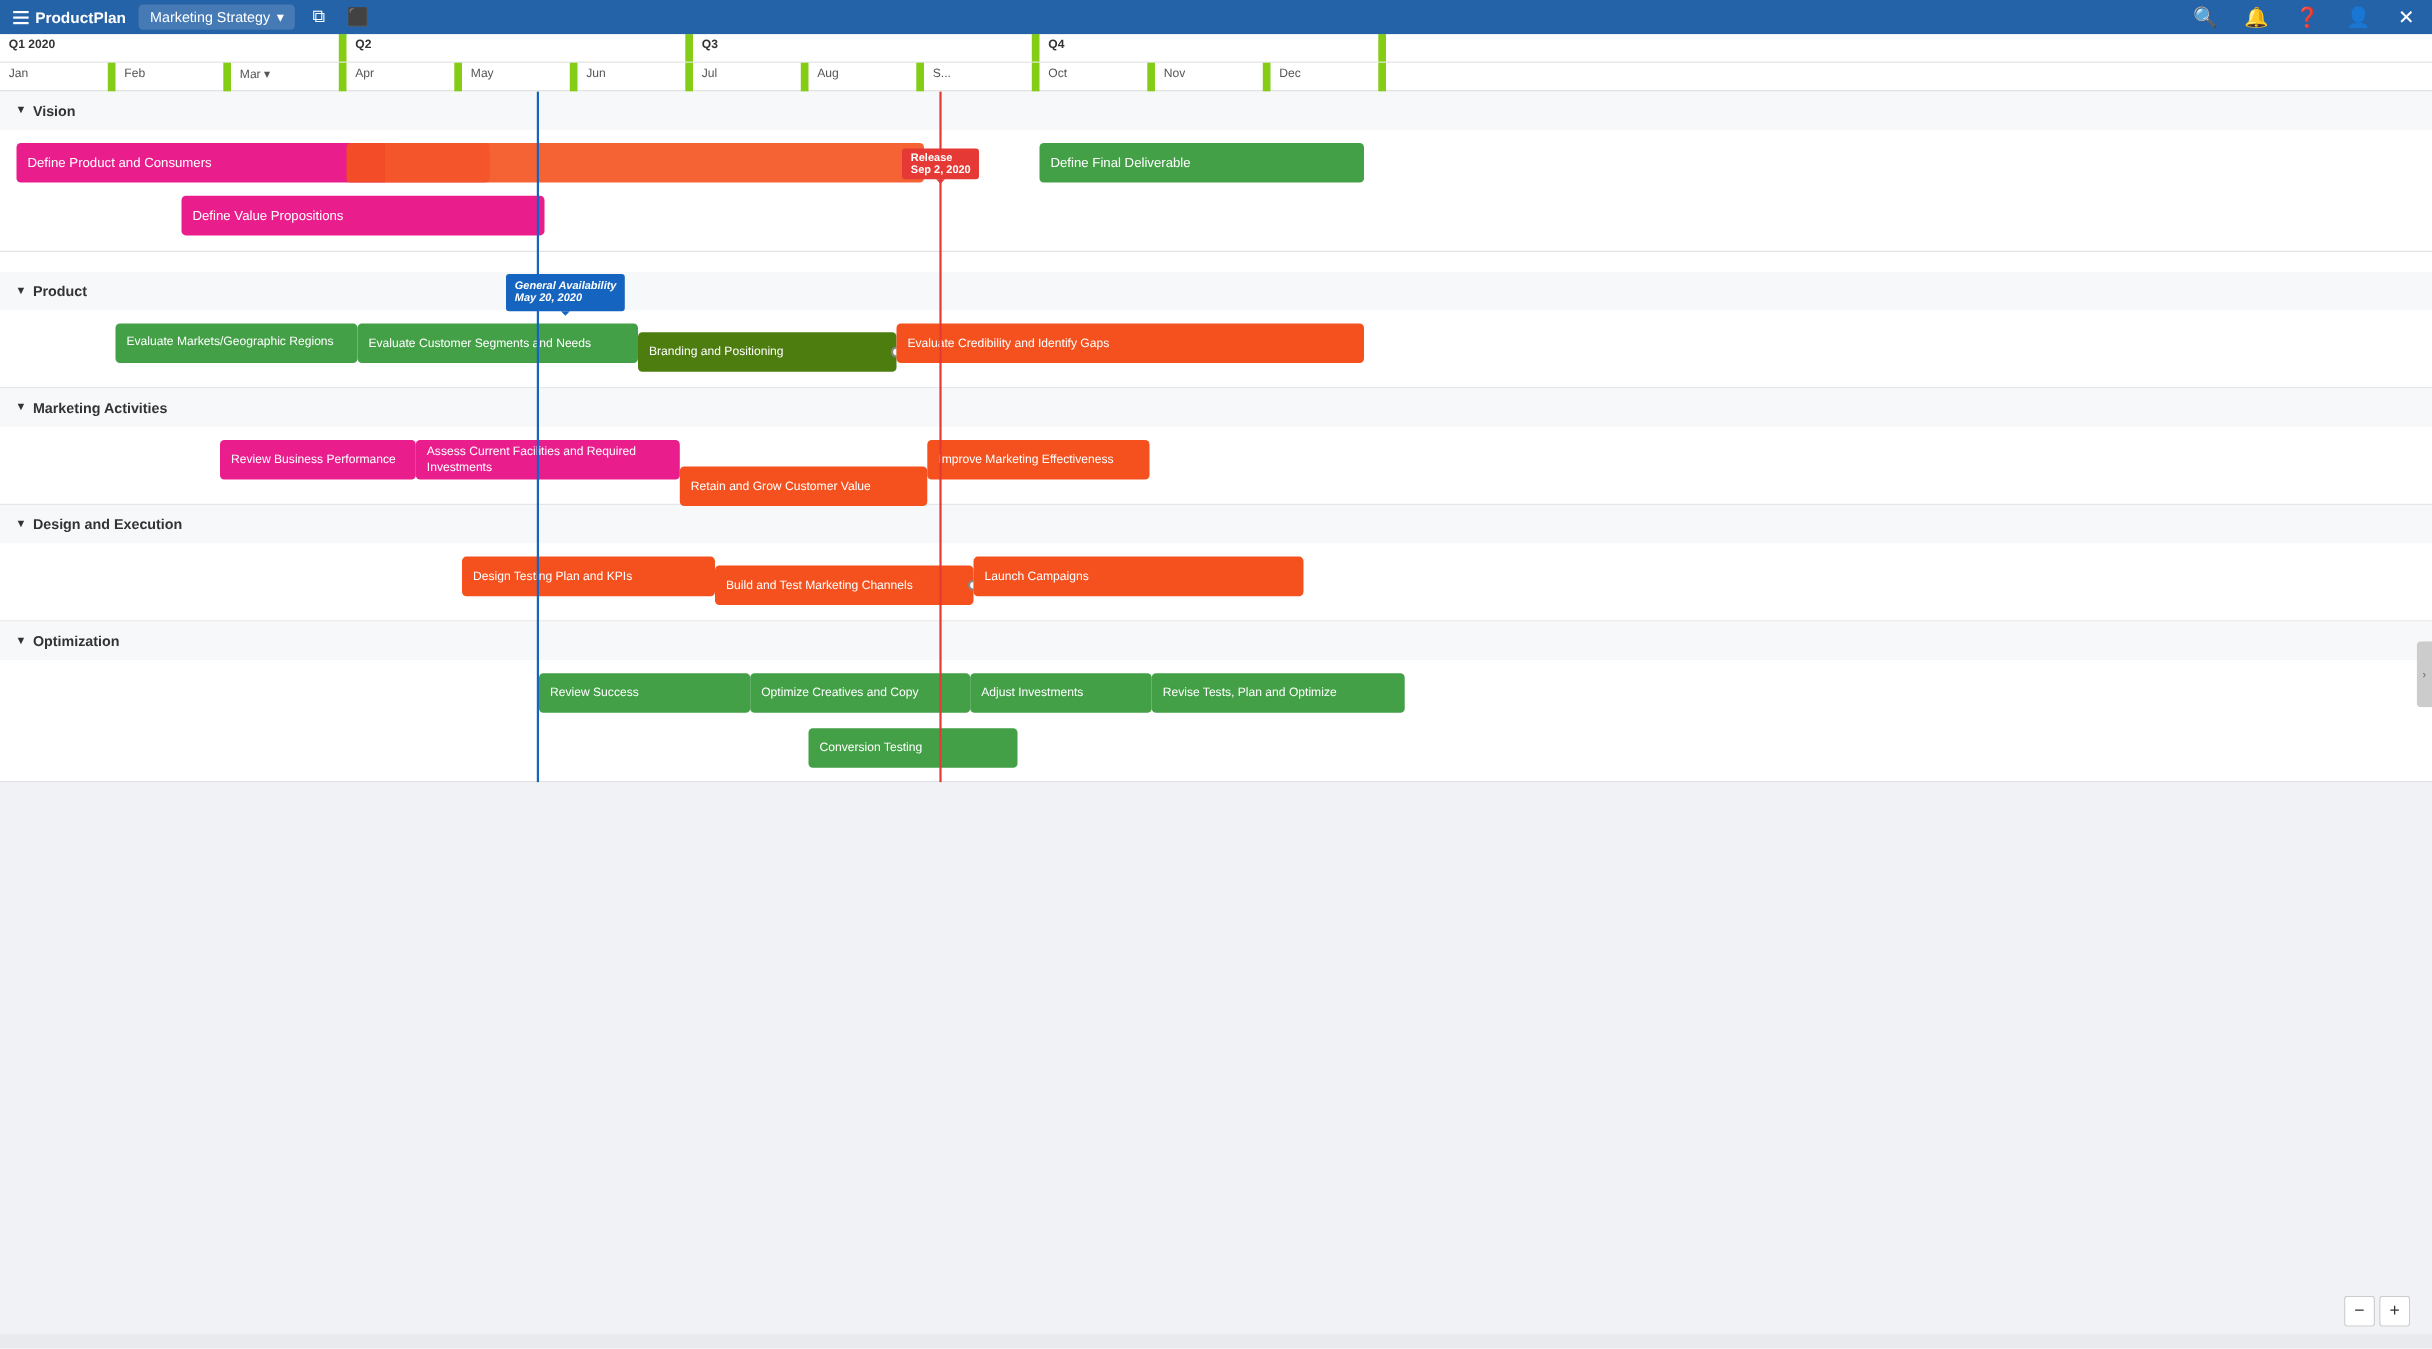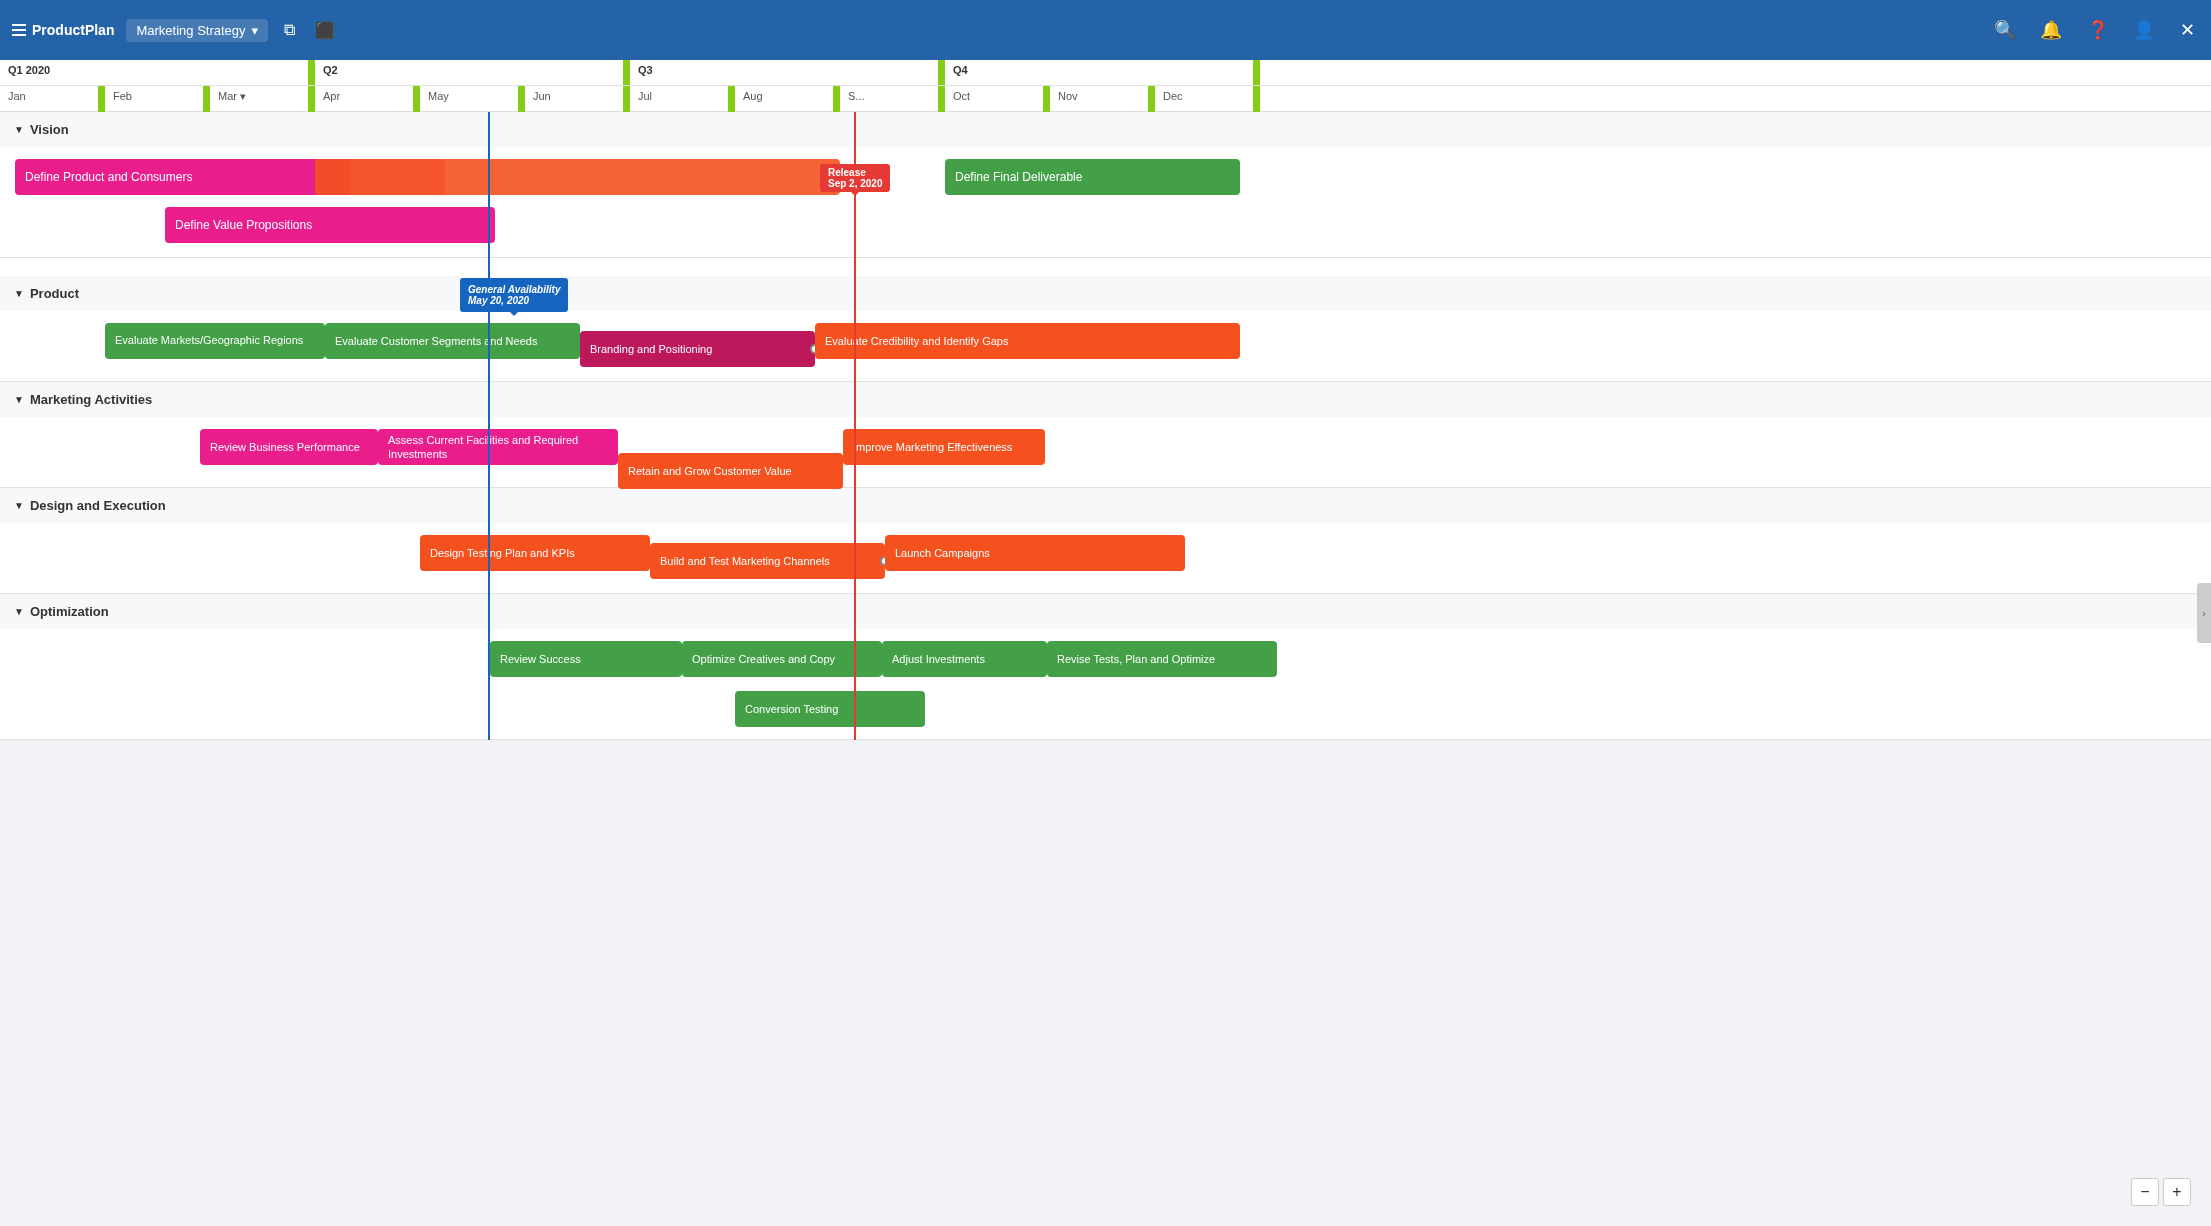--- a/index.html
+++ b/index.html
@@ -1,20 +1,20 @@
 <!DOCTYPE html>
 <html><head>
   <meta charset="utf-8">
   <style>
     * { box-sizing: border-box; margin: 0; padding: 0; }
     body { font-family: -apple-system, BlinkMacSystemFont, 'Segoe UI', sans-serif; background: #e8eaed; overflow: hidden; }
 
     
     .navbar {
-      height: 60px;
+      height: 31px;
       background: #2563a8;
       display: flex;
       align-items: center;
       padding: 0 12px;
       gap: 12px;
       position: relative;
       z-index: 100;
     }
     .navbar-brand { display: flex; align-items: center; gap: 6px; color: white; font-size: 14px; font-weight: 600; }
     .navbar-brand .menu-icon { display: flex; flex-direction: column; gap: 3px; }
@@ -315,21 +315,21 @@
         <div class="section-content" style="height:70px;">
 
           <div class="bar" style="left:105px; width:220px; top:12px; background:#43a047; font-size:11px; white-space:normal; line-height:1.2;">
             Evaluate Markets/Geographic Regions
           </div>
 
           <div class="bar" style="left:325px; width:255px; top:12px; background:#43a047; font-size:11px;">
             Evaluate Customer Segments and Needs
           </div>
 
-          <div class="bar" style="left:580px; width:235px; top:12px; background:#be185d; font-size:11px; position:relative;">
+          <div class="bar" style="left:580px; width:235px; top:12px; background:#4d7c0f; font-size:11px; position:relative;">
             Branding and Positioning
             <div class="diamond"></div>
           </div>
 
           <div class="bar" style="left:815px; width:425px; top:12px; background:#f4511e; font-size:11px;">
             Evaluate Credibility and Identify Gaps
           </div>
         </div>
       </div>
 

